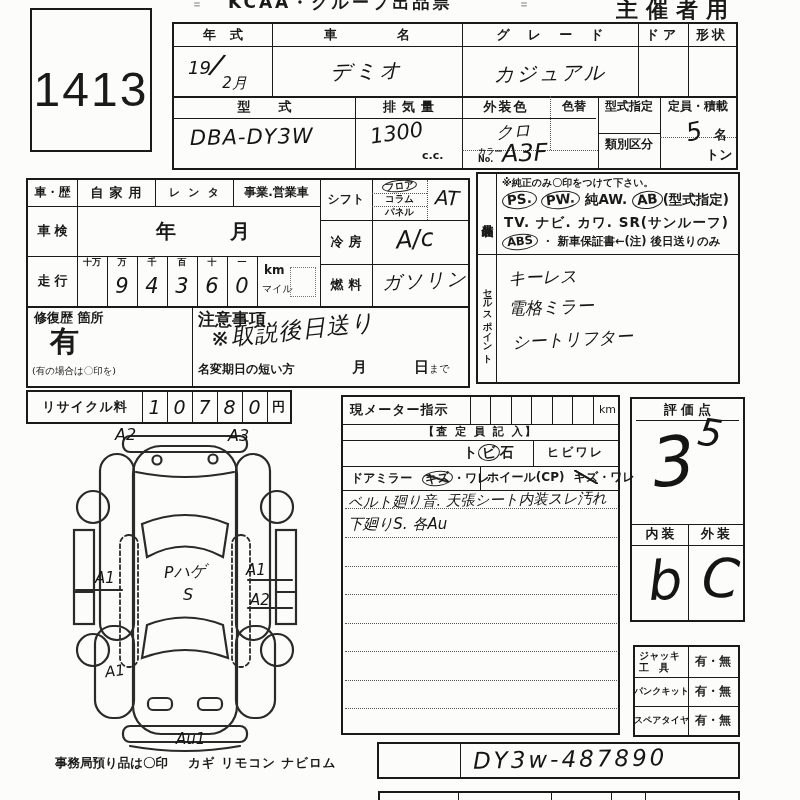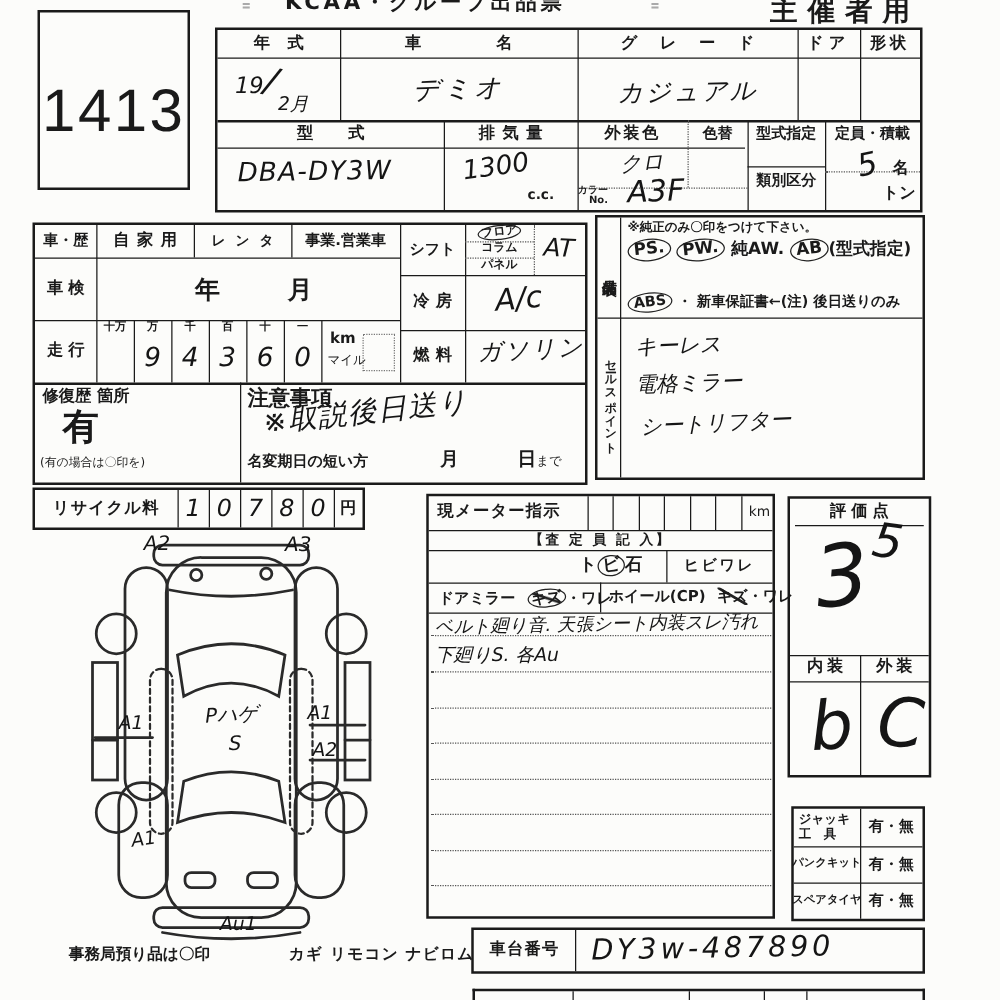--- a/index.html
+++ b/index.html
@@ -70,21 +70,21 @@
     <div class="c b" style="left:288px;top:72px;width:88px;height:22px;font-size:13px;letter-spacing:2px;">外装色</div>
     <div class="c b" style="left:376px;top:72px;width:48px;height:22px;font-size:12px;">色替</div>
     <div class="c b" style="left:424px;top:72px;width:62px;height:22px;font-size:12px;">型式指定</div>
     <div class="c b" style="left:424px;top:111px;width:62px;height:20px;font-size:12px;">類別区分</div>
     <div class="c b" style="left:486px;top:72px;width:76px;height:22px;font-size:12px;">定員・積載</div>
 
     <div class="t hw" style="left:16px;top:102px;font-size:21px;letter-spacing:1px;transform:rotate(-1deg);">DBA-DY3W</div>
     <div class="t hw" style="left:196px;top:98px;font-size:21px;transform:rotate(-8deg);">1300</div>
     <div class="t b" style="left:248px;top:126px;font-size:11px;">c.c.</div>
     <div class="t hw" style="left:322px;top:98px;font-size:17px;transform:rotate(-4deg);">クロ</div>
-    <div class="t b" style="left:288px;top:124px;font-size:8px;line-height:1;text-align:right;">
+    <div class="t b" style="left:304px;top:124px;font-size:8px;line-height:1;">
       <span>カラー</span><br>
       <span>No.</span>
     </div>
     <div class="t hw" style="left:328px;top:116px;font-size:24px;transform:rotate(-2deg);">A3F</div>
     <div class="t hw" style="left:512px;top:94px;font-size:25px;transform:rotate(-12deg);">5</div>
     <div class="t b" style="left:540px;top:104px;font-size:13px;">名</div>
     <div class="t b" style="left:532px;top:124px;font-size:13px;">トン</div>
   </div>
 
   <div class="box" style="left:26px;top:178px;width:444px;height:210px;">
@@ -163,20 +163,21 @@
     <div class="hl hl2" style="left:0;top:80px;width:260px;"></div>
     <div class="c b vtext" style="left:1px;top:8px;width:16px;height:66px;font-size:12px;">装備品</div>
     <div class="c vtext" style="left:2px;top:86px;width:15px;height:120px;font-size:9.5px;font-weight:bold;">セールスポイント</div>
     <div class="t b" style="left:24px;top:3px;font-size:10px;">※純正のみ〇印をつけて下さい。</div>
     <div class="t b" style="left:24px;top:17px;font-size:13.5px;">
       <span class="circ">PS.</span>
       <span class="circ">PW.</span>
       <span>純AW.</span>
       <span class="circ">AB</span><span>(型式指定)</span>
     </div>
+    <div class="t b" style="left:26px;top:41px;font-size:13.5px;letter-spacing:1px;">TV. ナビ. カワ. SR(サンルーフ)</div>
     <div class="t b" style="left:24px;top:60px;font-size:11.5px;">
       <span class="circ">ABS</span>
       <span>・ 新車保証書←(注) 後日送りのみ</span>
     </div>
     <div class="t hw" style="left:30px;top:94px;font-size:17px;transform:rotate(-2deg);">キーレス</div>
     <div class="t hw" style="left:30px;top:124px;font-size:17px;transform:rotate(-2deg);">電格ミラー</div>
     <div class="t hw" style="left:34px;top:156px;font-size:17px;transform:rotate(-3deg);">シートリフター</div>
   </div>
 
   <div class="box" style="left:26px;top:390px;width:266px;height:34px;">
@@ -228,21 +229,21 @@
   <div class="t hw" style="left:115px;top:426px;font-size:16px;">A2</div>
   <div class="t hw" style="left:228px;top:427px;font-size:16px;">A3</div>
   <div class="t hw" style="left:95px;top:570px;font-size:15px;">A1</div>
   <div class="t hw" style="left:246px;top:562px;font-size:15px;">A1</div>
   <div class="t hw" style="left:250px;top:592px;font-size:15px;">A2</div>
   <div class="t hw" style="left:164px;top:563px;font-size:16px;transform:rotate(-3deg);">Pハゲ</div>
   <div class="t hw" style="left:183px;top:586px;font-size:16px;">S</div>
   <div class="t hw" style="left:105px;top:663px;font-size:15px;transform:rotate(-8deg);">A1</div>
   <div class="t hw" style="left:176px;top:731px;font-size:15px;">Au1</div>
   <div class="t b" style="left:55px;top:756px;font-size:12.5px;">事務局預り品は〇印</div>
-  <div class="t b" style="left:188px;top:756px;font-size:12.5px;letter-spacing:1px;margin-left:43px;">カギ リモコン ナビロム</div>
+  <div class="t b" style="left:188px;top:756px;font-size:12.5px;letter-spacing:1px;">カギ リモコン ナビロム</div>
 
   <div class="box" style="left:341px;top:395px;width:279px;height:340px;">
     <div class="hl hl2" style="left:0;top:27px;width:275px;"></div>
     <div class="hl hl2" style="left:0;top:43px;width:275px;"></div>
     <div class="hl hl2" style="left:0;top:69px;width:275px;"></div>
     <div class="hl hl2" style="left:0;top:93px;width:275px;"></div>
     <div class="t b" style="left:7px;top:6px;font-size:13px;letter-spacing:1px;">現メーター指示</div>
     <div class="vl vl2" style="left:127px;top:0;height:27px;"></div>
     <div class="vl vl2" style="left:147px;top:0;height:27px;"></div>
     <div class="vl vl2" style="left:168px;top:0;height:27px;"></div>
@@ -304,21 +305,20 @@
     </div>
     <div class="c b" style="left:53px;top:0;width:50px;height:30px;font-size:12px;">有・無</div>
     <div class="c b" style="left:0;top:30px;width:53px;height:29px;font-size:9px;">パンクキット</div>
     <div class="c b" style="left:53px;top:30px;width:50px;height:29px;font-size:12px;">有・無</div>
     <div class="c b" style="left:0;top:59px;width:53px;height:29px;font-size:9px;">スペアタイヤ</div>
     <div class="c b" style="left:53px;top:59px;width:50px;height:29px;font-size:12px;">有・無</div>
   </div>
 
   <div class="box" style="left:377px;top:742px;width:363px;height:37px;">
     <div class="vl vl2" style="left:81px;top:0;height:33px;"></div>
-    <div class="c b" style="left:0;top:0;width:81px;height:33px;font-size:13px;letter-spacing:1px;">車台番号</div>
     <div class="t hw" style="left:94px;top:3px;font-size:23px;letter-spacing:3px;transform:rotate(-1deg);">DY3w-487890</div>
   </div>
 
   <div class="box" style="left:378px;top:791px;width:362px;height:9px;border-bottom:none;">
     <div class="vl vl2" style="left:78px;top:0;height:7px;"></div>
     <div class="vl vl2" style="left:171px;top:0;height:7px;"></div>
     <div class="vl vl2" style="left:231px;top:0;height:7px;"></div>
     <div class="vl vl2" style="left:265px;top:0;height:7px;"></div>
   </div>
 

